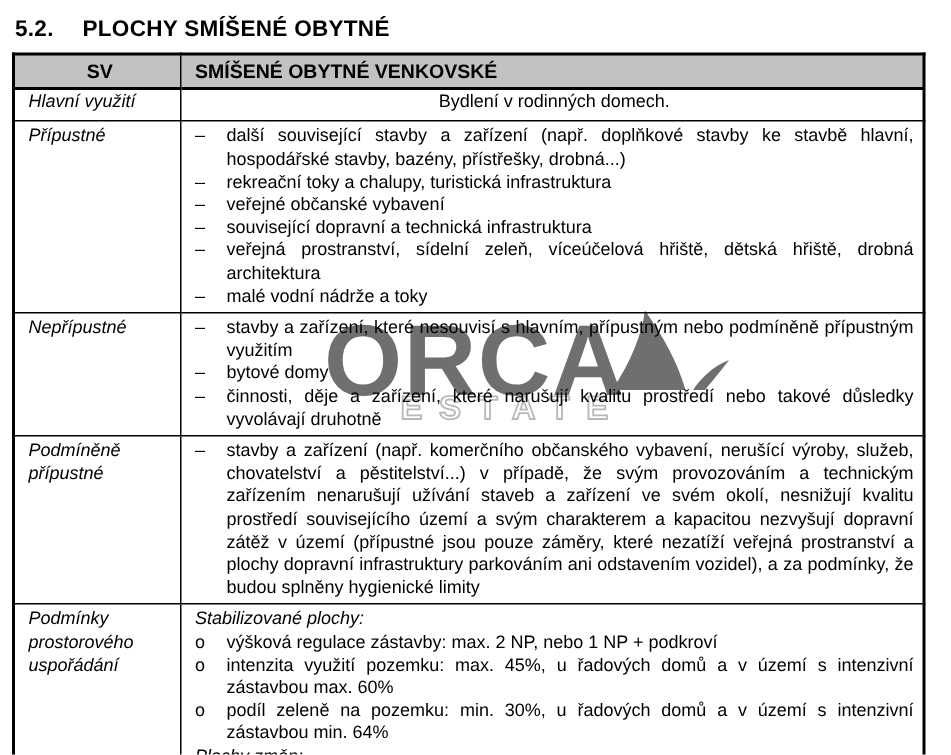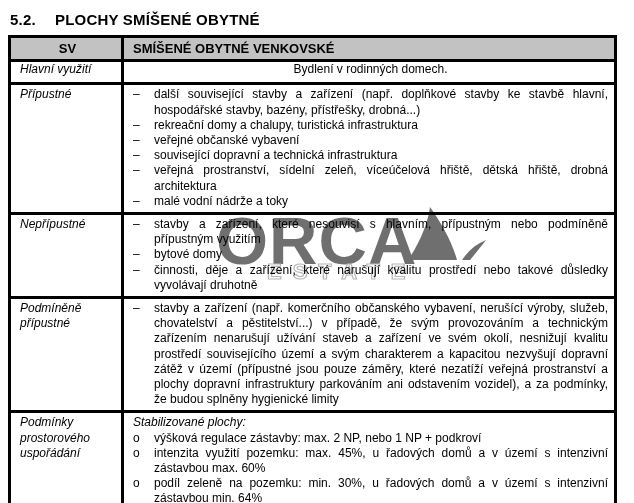--- a/index.html
+++ b/index.html
@@ -19,21 +19,21 @@
   }
   .secnum { display:inline-block; width:45px; }
   table.zoning {
     border-collapse:collapse;
     margin-left:8px;
     width:609px;
     table-layout:fixed;
     border:2px solid #000;
   }
   td {
-    border:3px solid #000000;
+    border:1px solid #000000;
     vertical-align:top;
     padding:2px 6px 3px 9px;
     font-size:12px;
     line-height:15.2px;
     margin-top:46px;
   }
   tr.hdr td {
     background:#c2c2c2;
     border-bottom:2px solid #000;
     font-weight:bold;
@@ -97,21 +97,21 @@
 
   <tr>
     <td class="c1">Přípustné</td>
     <td>
       <div class="li">
             <span class="b">–</span>
             <span>další související stavby a zařízení (např. doplňkové stavby ke stavbě hlavní, hospodářské stavby, bazény, přístřešky, drobná...)</span>
           </div>
       <div class="li">
             <span class="b">–</span>
-            <span>rekreační domy a chalupy, turistická infrastruktura</span>
+            <span>rekreační toky a chalupy, turistická infrastruktura</span>
           </div>
       <div class="li">
             <span class="b">–</span>
             <span>veřejné občanské vybavení</span>
           </div>
       <div class="li">
             <span class="b">–</span>
             <span>související dopravní a technická infrastruktura</span>
           </div>
       <div class="li">

